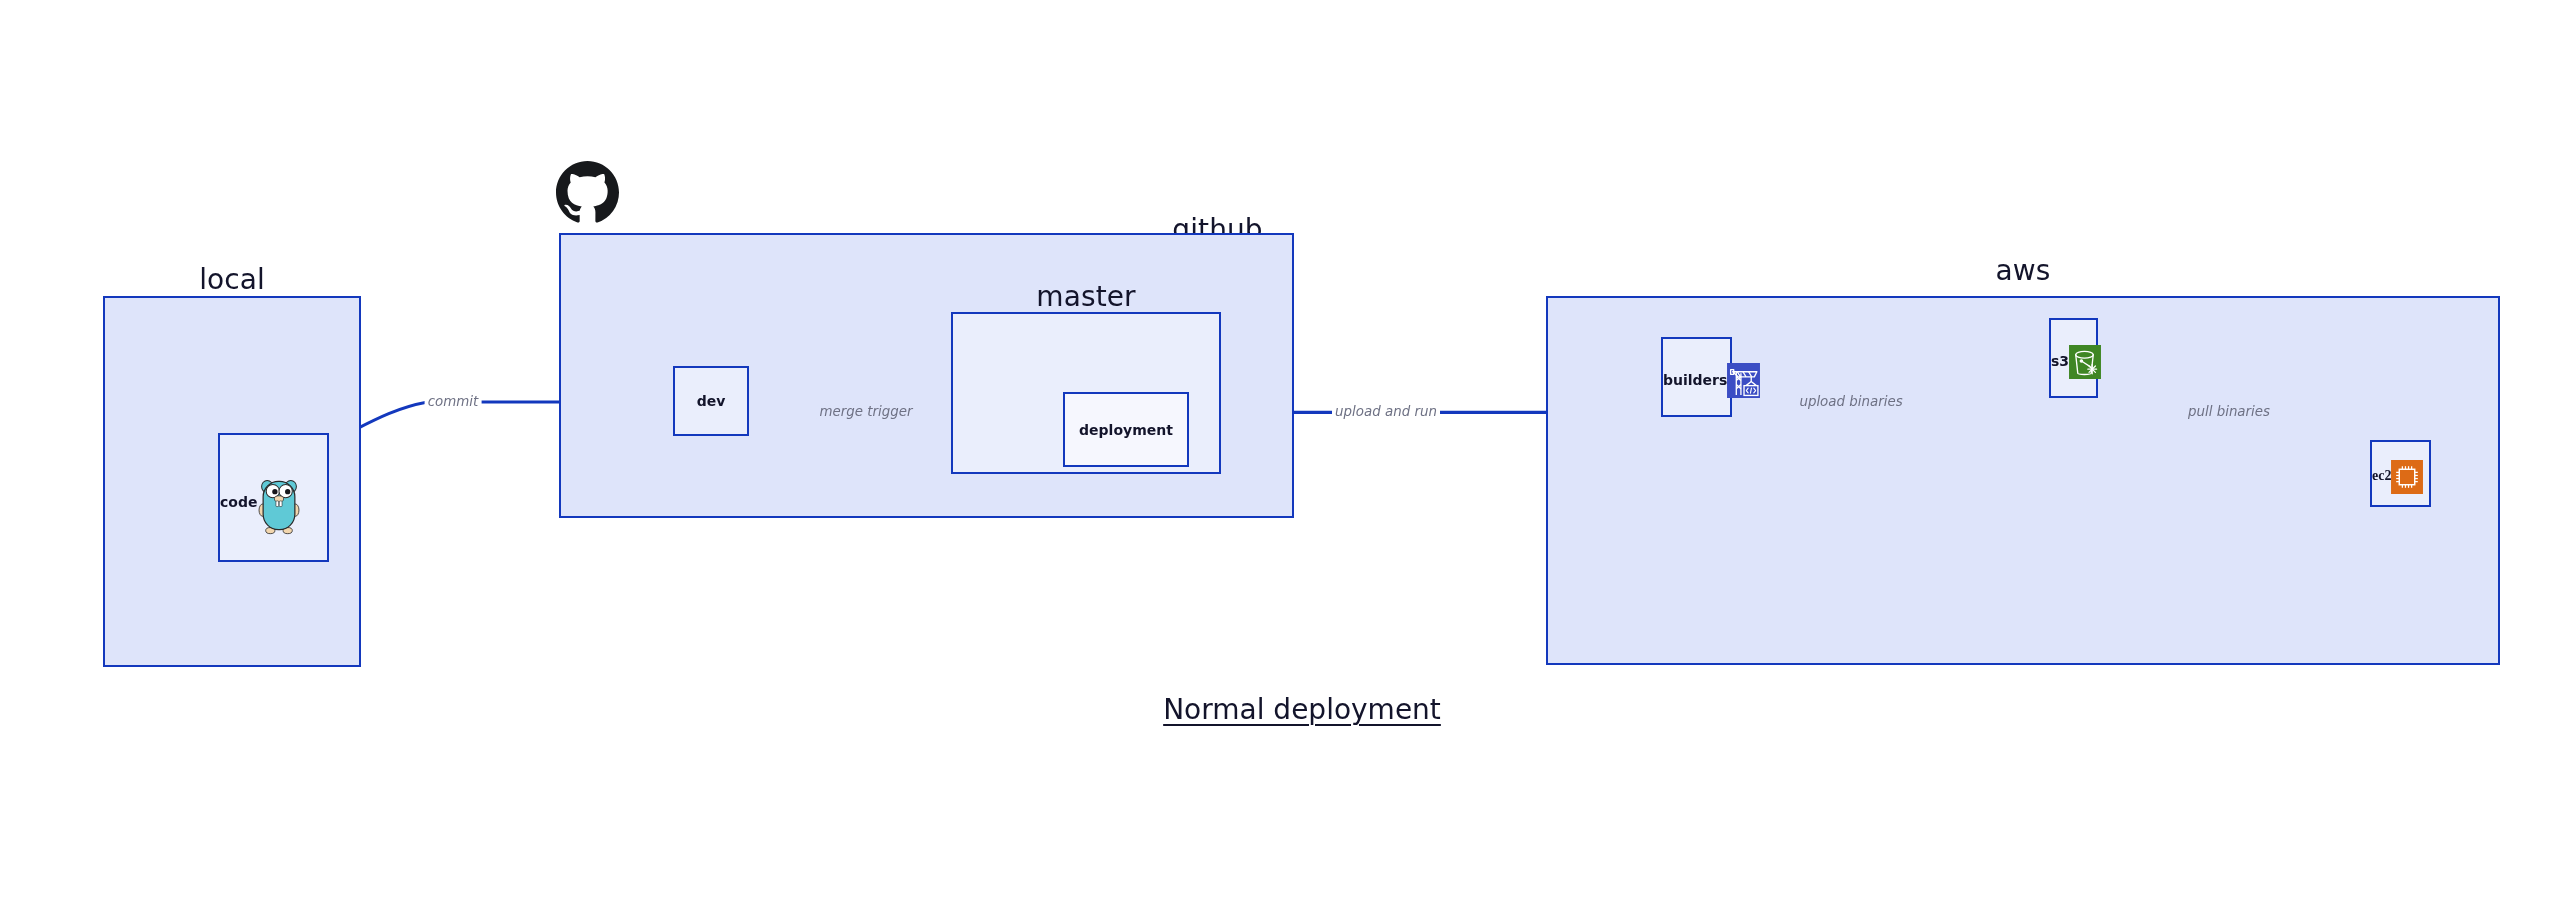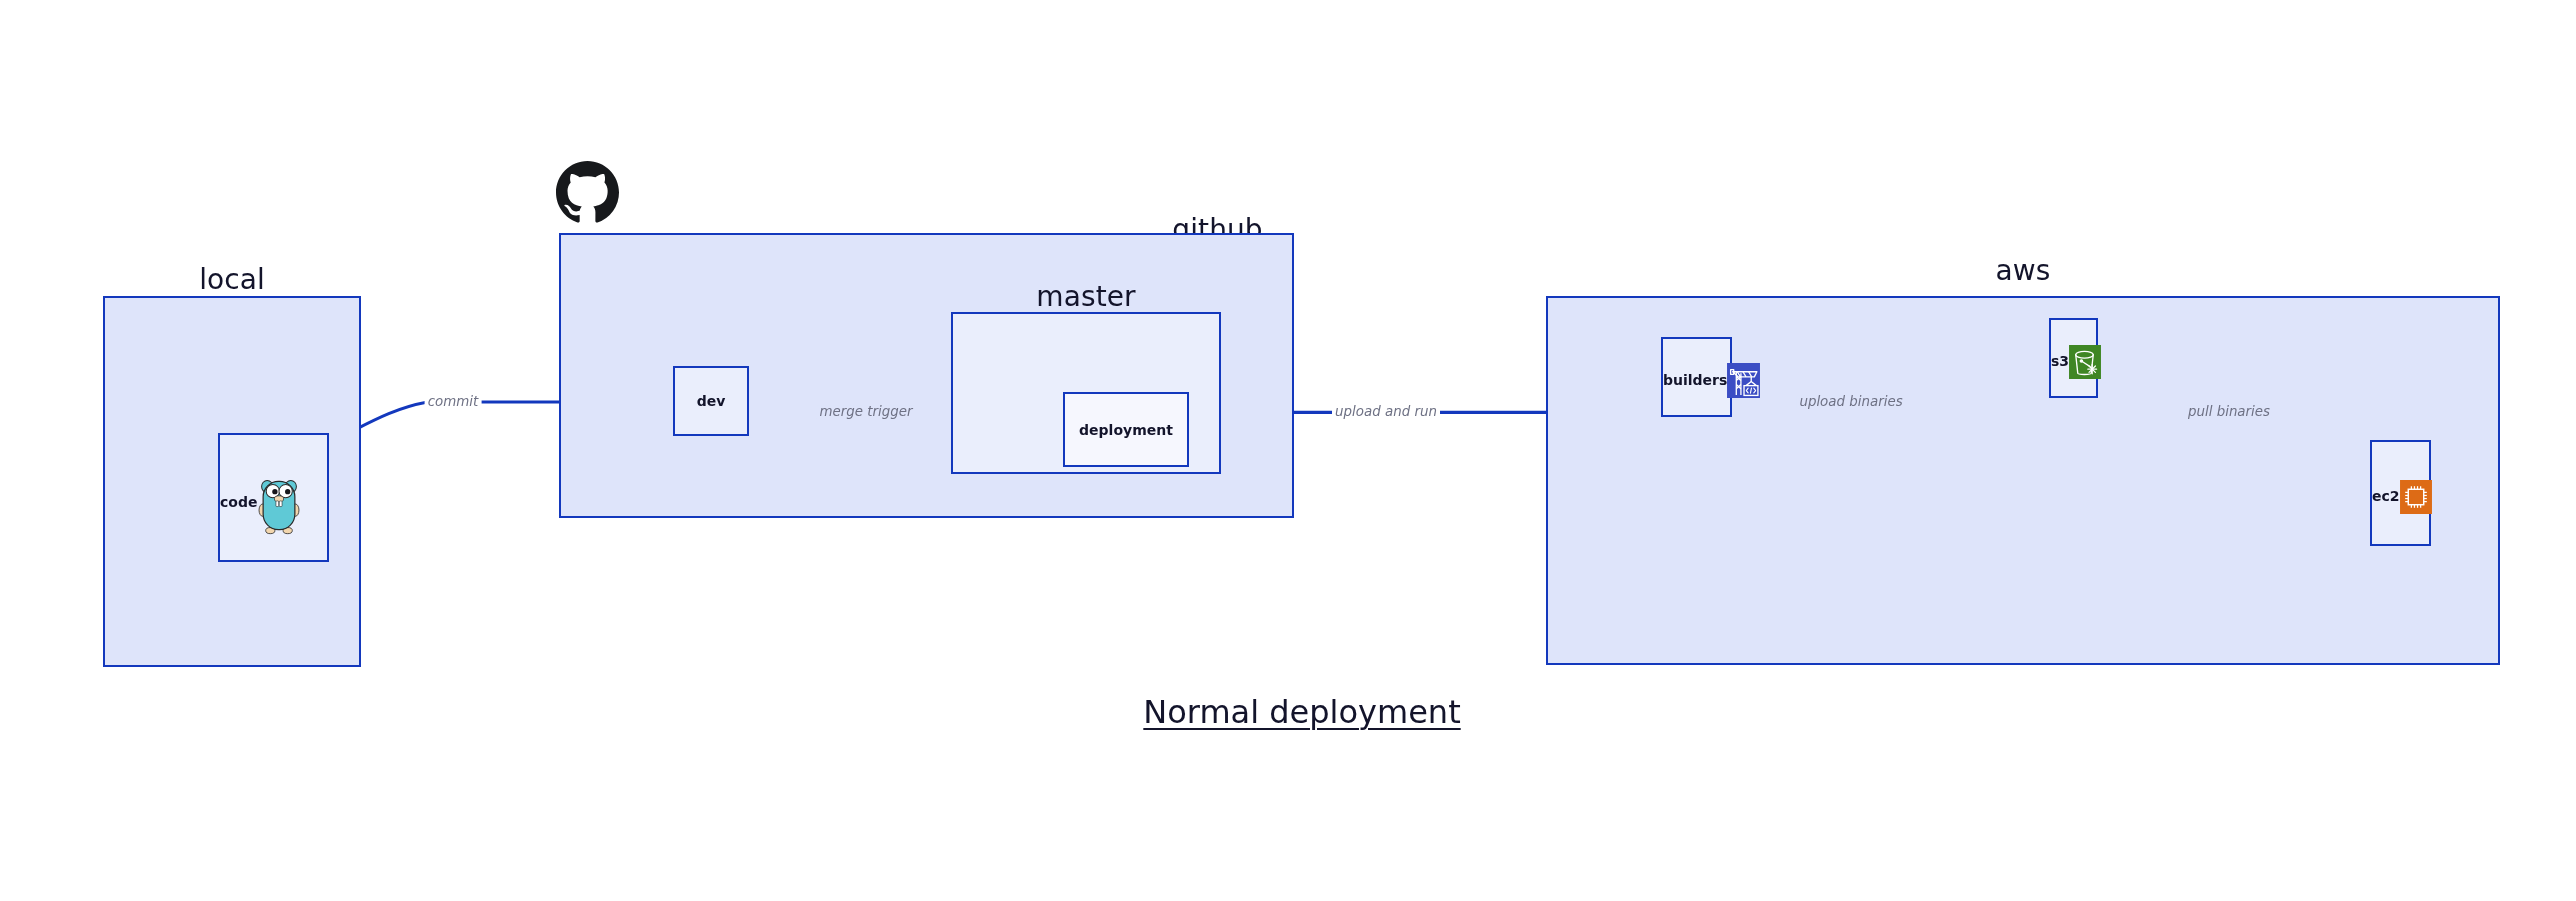--- a/index.html
+++ b/index.html
@@ -78,21 +78,21 @@
     height: 902px;
     pointer-events: none;
     overflow: visible;
   }
   .icon-tile {
     display: block;
   }
   #diagram-title {
     position: absolute;
     color: #13142b;
-    font-size: 32px;
+    font-size: 28px;
     font-weight: 400;
     white-space: nowrap;
     text-decoration: underline;
     text-underline-offset: 5.2px;
     text-decoration-thickness: 2.1px;
     transform: translateX(-50%);
     line-height: 1;
   }
 </style>
 </head>
@@ -240,21 +240,21 @@
           <path d="M36.5 47 L53.5 47"></path>
           <path d="M38.8 40.8 L51.2 53.2"></path>
           <path d="M51.2 40.8 L38.8 53.2"></path>
         </g>
       </svg>
     </span>
   </div>
 
   <div class="edge-label on-fill" style="left:2185px; top:412px;margin-left:44px;">pull binaries</div>
 
-  <div class="node-box" style="left:2330px; top:440px; width:61px; height:106px; justify-content:flex-start; padding-top:5.2px;">
+  <div class="node-box" style="left:2330px; top:440px; width:61px; height:67px; justify-content:flex-start; padding-top:5.2px;font-family:Liberation Serif, serif;">
     <div class="node-label">ec2</div>
     <span class="icon-tile" style="margin-top:4.6px;">
       <svg width="32" height="34" viewBox="0 0 62 66" xmlns="http://www.w3.org/2000/svg">
         <rect x="0" y="0" width="62" height="66" fill="#dd6b16"></rect>
         <rect x="16" y="18" width="30" height="30" fill="none" stroke="#ffffff" stroke-width="2.8"></rect>
         <g stroke="#ffffff" stroke-width="2.4" stroke-linecap="butt">
           <path d="M22 18 L22 12"></path>
           <path d="M28 18 L28 12"></path>
           <path d="M34 18 L34 12"></path>
           <path d="M40 18 L40 12"></path>

